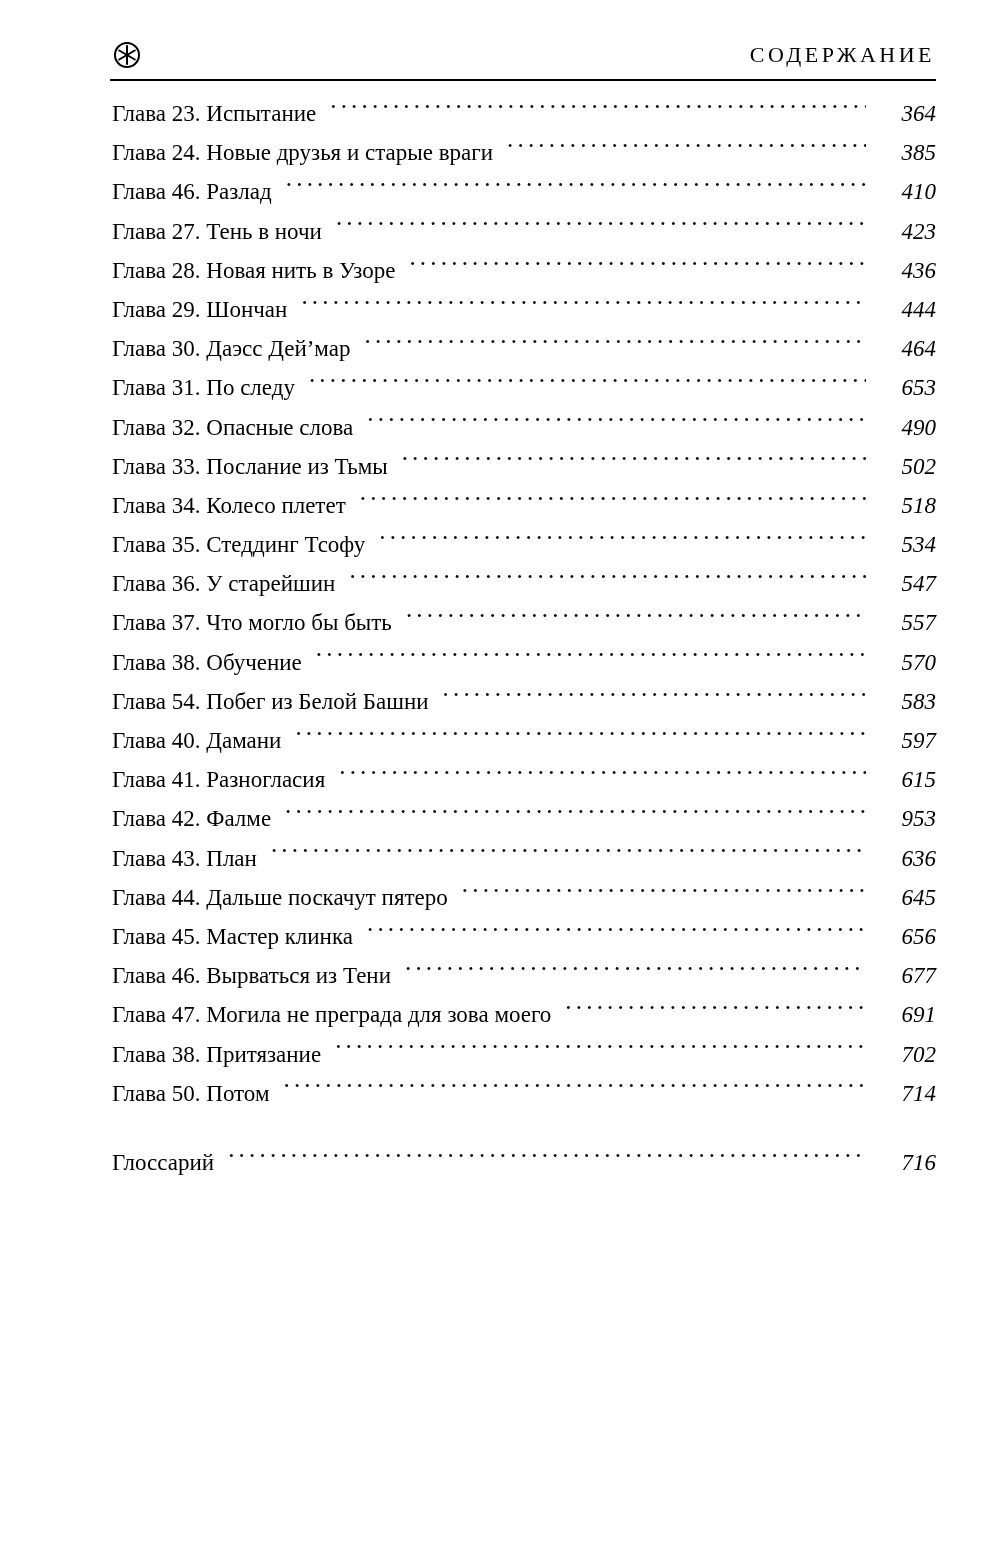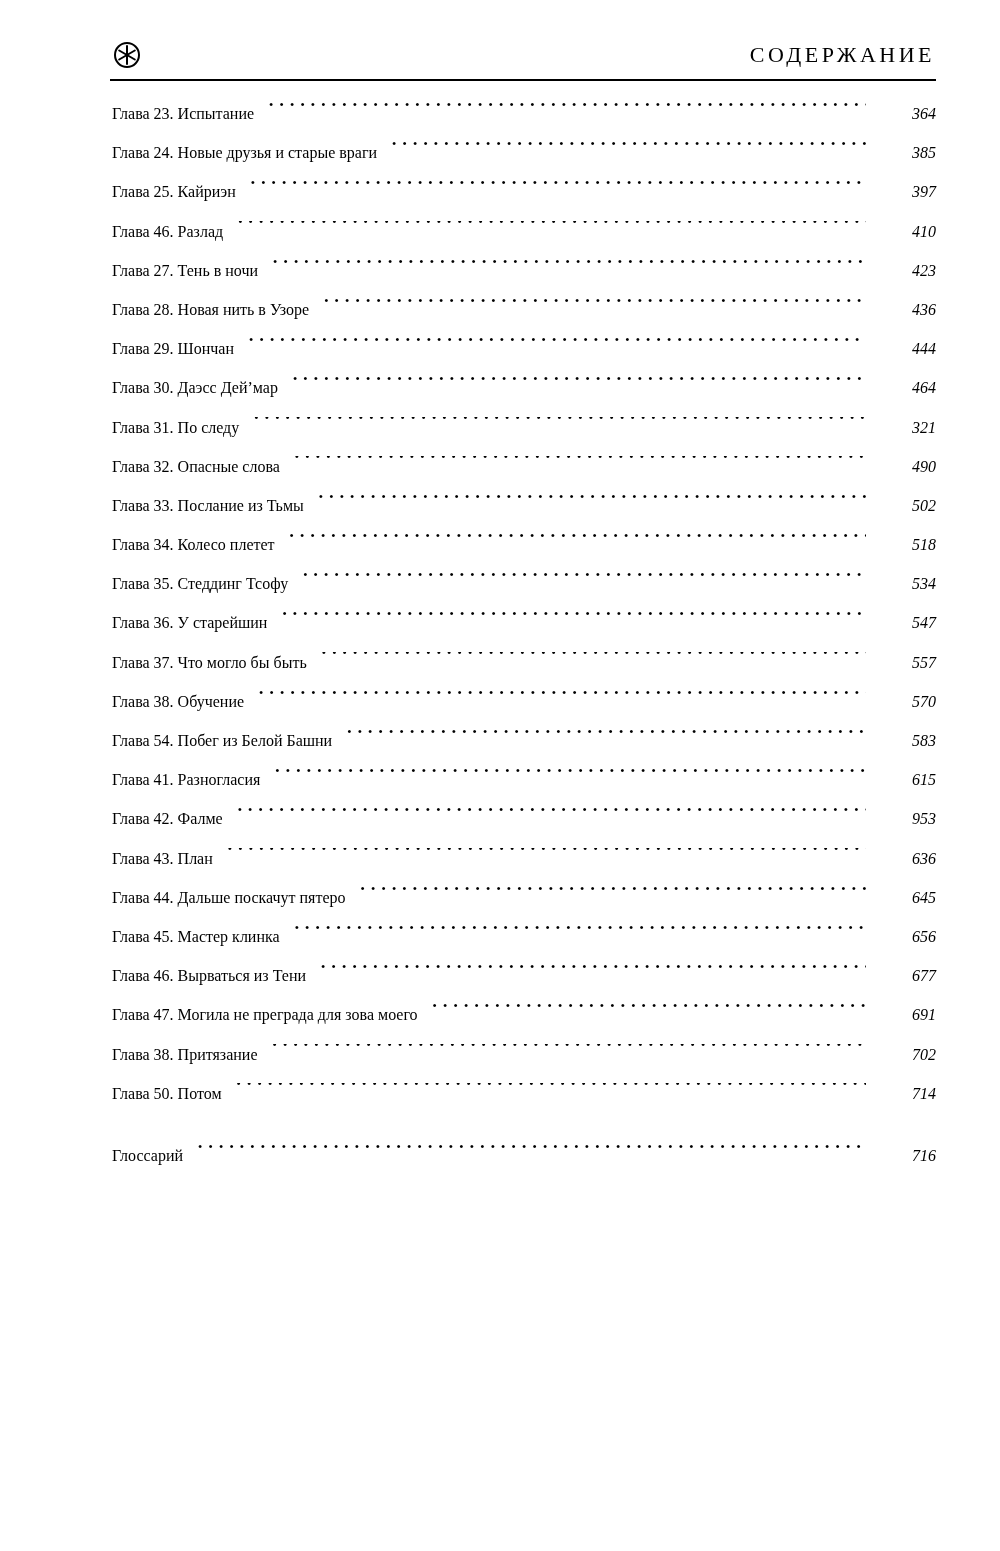--- a/index.html
+++ b/index.html
@@ -62,26 +62,26 @@
   .toc {
     position: absolute;
     left: 112px;
     top: 78px;
     width: 824px;
   }
   .toc-entry {
     display: flex;
     align-items: baseline;
     height: 39.2px;
-    font-size: 16px;
+    font-size: 23px;
     line-height: 39.2px;
     white-space: nowrap;
   }
   .toc-entry.spacer-before {
-    margin-top: 23px;
+    margin-top: 30px;
     justify-content: center;
   }
   .entry-label {
     flex: 0 0 auto;
     padding-right: 8px;
   }
   .entry-dots {
     flex: 1 1 auto;
     overflow: hidden;
     position: relative;
@@ -132,25 +132,20 @@
         <span class="entry-label">Глава 23. Испытание</span>
         <span class="entry-dots"></span>
         <span class="entry-page">364</span>
       </div>
       <div class="toc-entry">
         <span class="entry-label">Глава 24. Новые друзья и старые враги</span>
         <span class="entry-dots"></span>
         <span class="entry-page">385</span>
       </div>
       <div class="toc-entry">
-        <span class="entry-label">Глава 25. Кайриэн</span>
-        <span class="entry-dots"></span>
-        <span class="entry-page">397</span>
-      </div>
-      <div class="toc-entry">
         <span class="entry-label">Глава 46. Разлад</span>
         <span class="entry-dots"></span>
         <span class="entry-page">410</span>
       </div>
       <div class="toc-entry">
         <span class="entry-label">Глава 27. Тень в ночи</span>
         <span class="entry-dots"></span>
         <span class="entry-page">423</span>
       </div>
       <div class="toc-entry">
@@ -164,21 +159,21 @@
         <span class="entry-page">444</span>
       </div>
       <div class="toc-entry">
         <span class="entry-label">Глава 30. Даэсс Дей’мар</span>
         <span class="entry-dots"></span>
         <span class="entry-page">464</span>
       </div>
       <div class="toc-entry">
         <span class="entry-label">Глава 31. По следу</span>
         <span class="entry-dots"></span>
-        <span class="entry-page">321</span>
+        <span class="entry-page">653</span>
       </div>
       <div class="toc-entry">
         <span class="entry-label">Глава 32. Опасные слова</span>
         <span class="entry-dots"></span>
         <span class="entry-page">490</span>
       </div>
       <div class="toc-entry">
         <span class="entry-label">Глава 33. Послание из Тьмы</span>
         <span class="entry-dots"></span>
         <span class="entry-page">502</span>
@@ -205,20 +200,25 @@
       </div>
       <div class="toc-entry">
         <span class="entry-label">Глава 38. Обучение</span>
         <span class="entry-dots"></span>
         <span class="entry-page">570</span>
       </div>
       <div class="toc-entry">
         <span class="entry-label">Глава 54. Побег из Белой Башни</span>
         <span class="entry-dots"></span>
         <span class="entry-page">583</span>
+      </div>
+      <div class="toc-entry">
+        <span class="entry-label">Глава 40. Дамани</span>
+        <span class="entry-dots"></span>
+        <span class="entry-page">597</span>
       </div>
       <div class="toc-entry">
         <span class="entry-label">Глава 41. Разногласия</span>
         <span class="entry-dots"></span>
         <span class="entry-page">615</span>
       </div>
       <div class="toc-entry">
         <span class="entry-label">Глава 42. Фалме</span>
         <span class="entry-dots"></span>
         <span class="entry-page">953</span>

